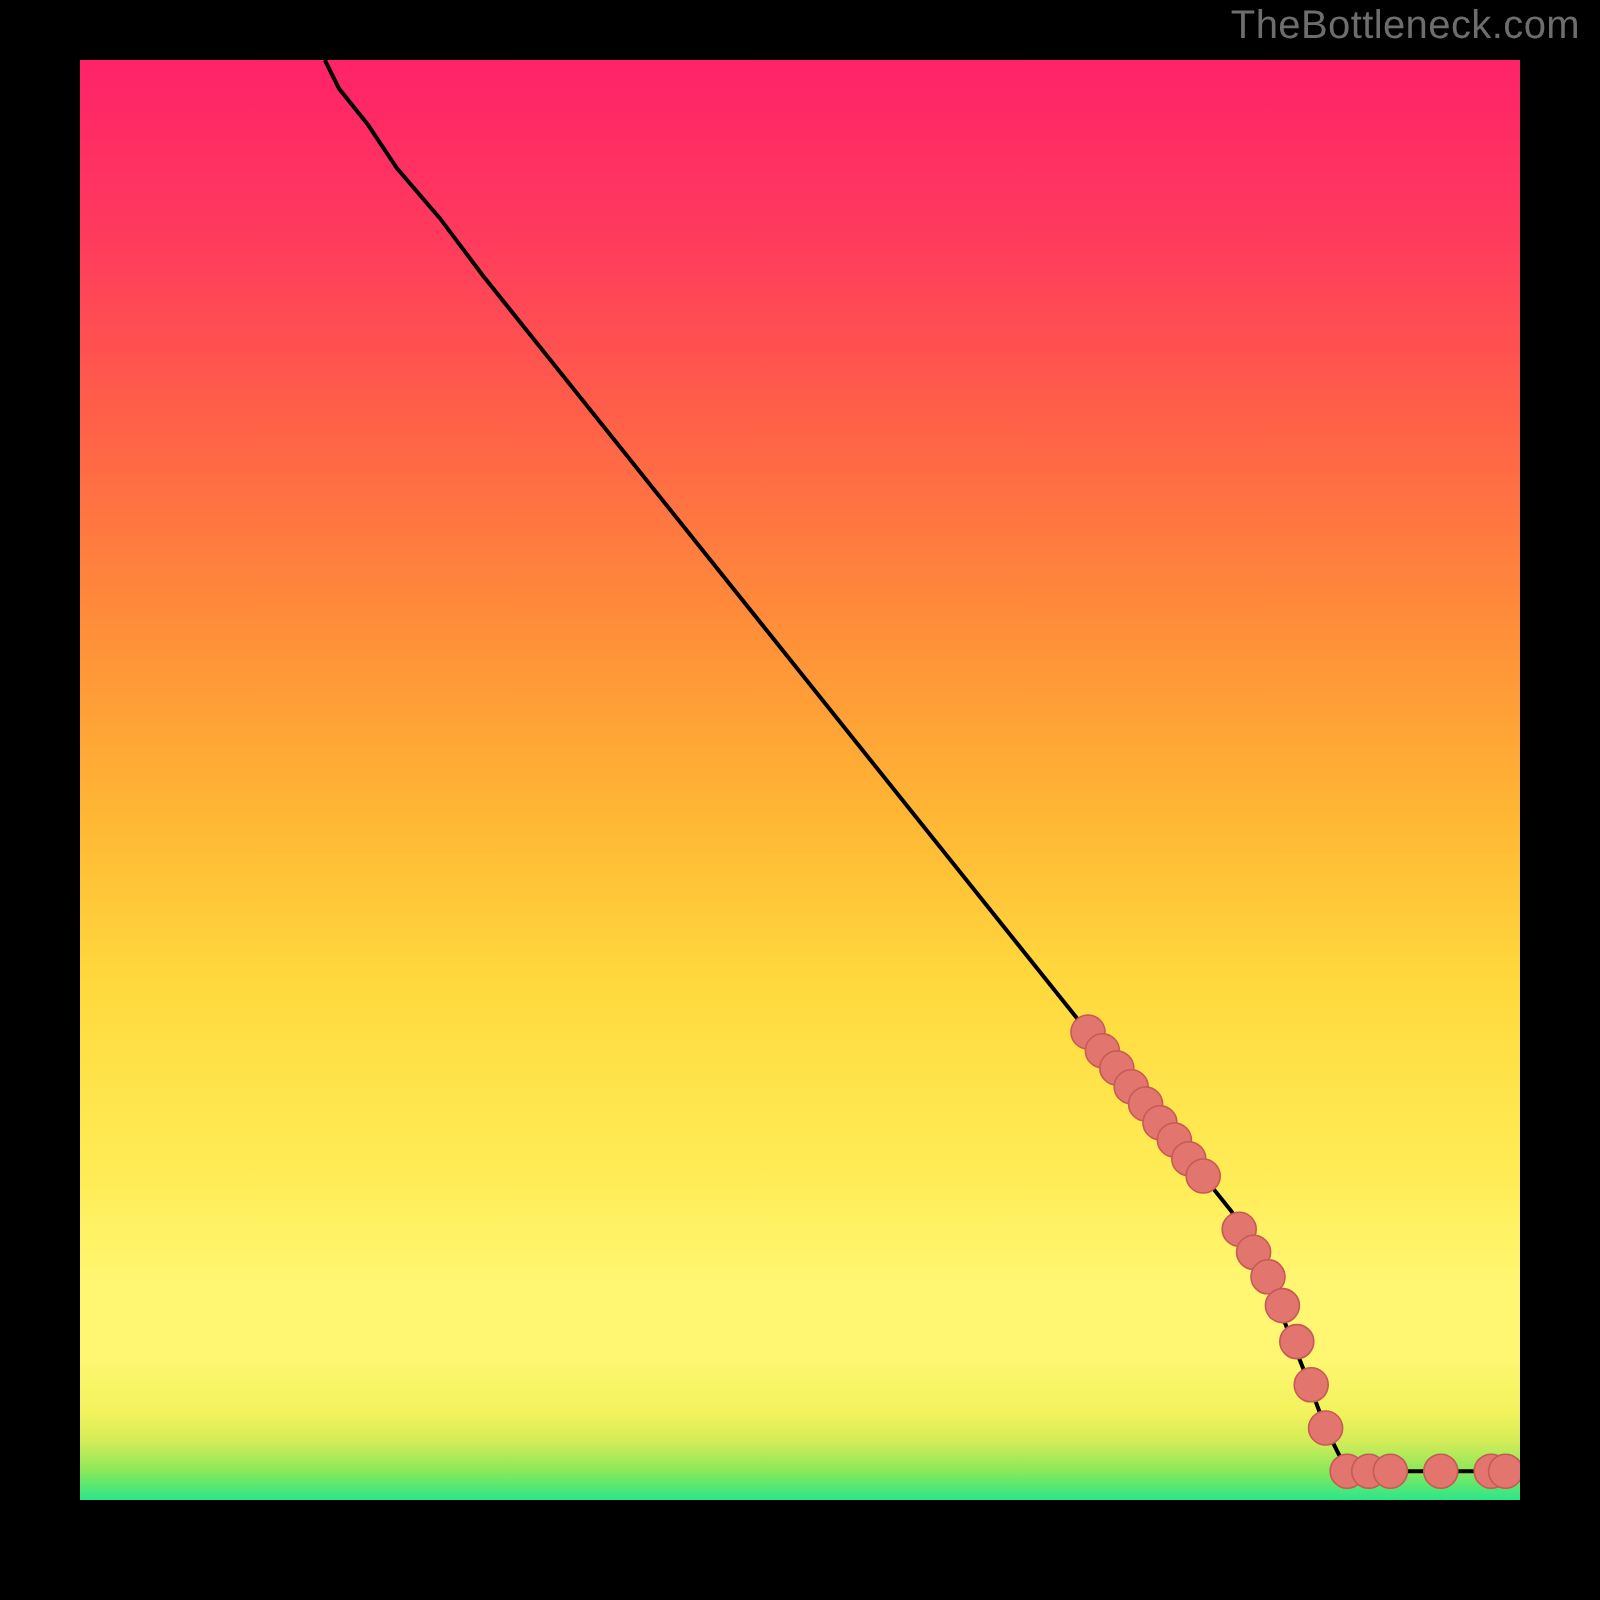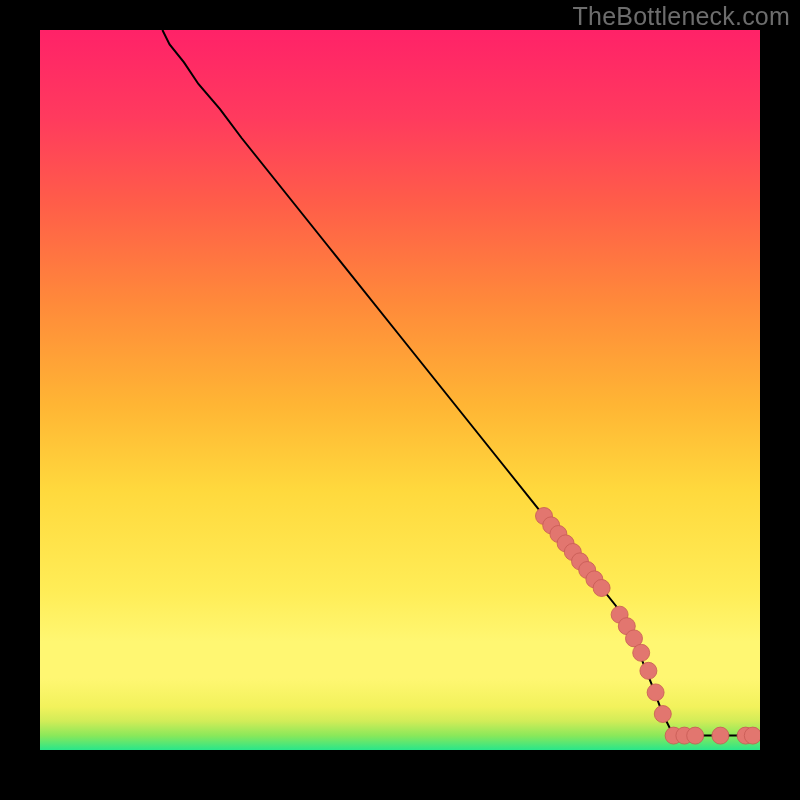--- a/index.html
+++ b/index.html
@@ -15,21 +15,21 @@
     position: relative;
     width: 800px;
     height: 800px;
     background: #000;
   }
   .attribution {
     position: absolute;
     top: 2px;
     right: 10px;
     color: #6d6d6d;
-    font-size: 25px;
+    font-size: 20px;
     letter-spacing: 0.2px;
     font-weight: 400;
     text-align: center;
   }
   .plot-area {
     position: absolute;
     left: 40px;
     top: 30px;
     width: 720px;
     height: 720px;

